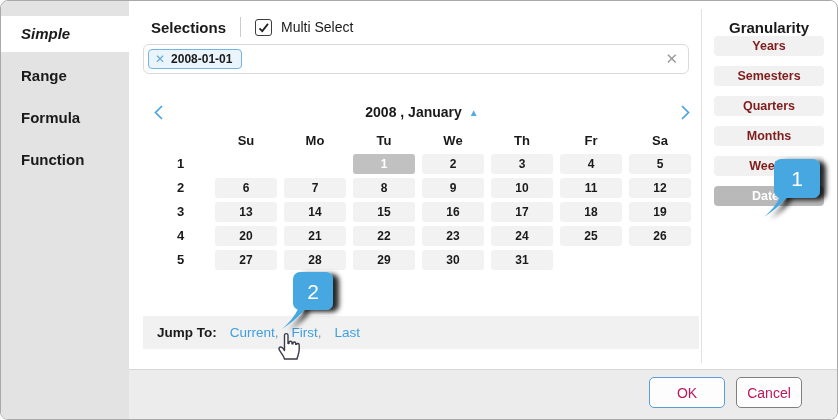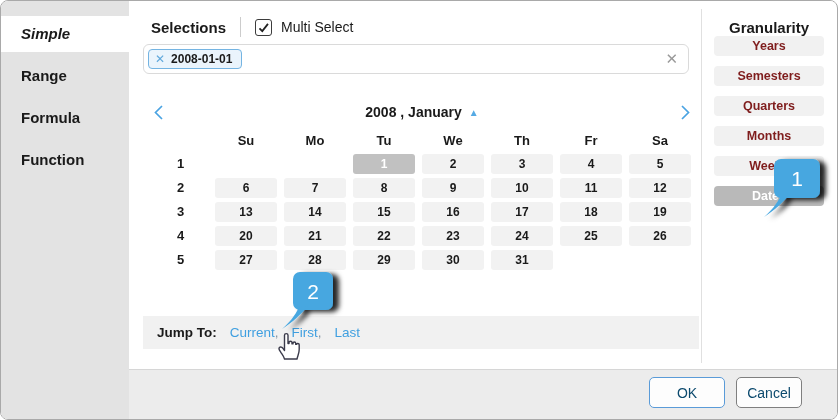--- a/index.html
+++ b/index.html
@@ -43,21 +43,21 @@
 
   
   .divider-v { position:absolute; left:700px; top:8px; bottom:56px; width:1px; background:#e0e0e0; }
   .gran { position:absolute; left:701px; right:1px; top:0; bottom:50px; background:#fff; display:flex; flex-direction:column; align-items:center; padding-top:18px; }
   .gran-title { font-weight:bold; font-size:15px; }
   .gbtn { width:110px; height:20px; border:none; border-radius:4px; background:#f1f1f1; font-family:"Liberation Sans", sans-serif; font-weight:bold; font-size:12.5px; color:#7f1d1d; margin-bottom:10px; cursor:pointer; }
   .gbtn.sel { background:#b9b9b9; color:#fff; }
 
   
   .footer { position:absolute; left:0; right:0; bottom:0; height:50px; background:#ececec; border-top:1px solid #d6d6d6; z-index:1; }
-  .fbtn { position:absolute; top:7px; height:31px; border-radius:5px; background:#fdfdfd; font-family:"Liberation Sans", sans-serif; font-size:14px; color:#0c4a6e; cursor:pointer; }
+  .fbtn { position:absolute; top:7px; height:31px; border-radius:5px; background:#fdfdfd; font-family:"Liberation Sans", sans-serif; font-size:14px; color:#be185d; cursor:pointer; }
   .fbtn.ok { right:112px; width:76px; border:1px solid #5a9bd8; }
   .fbtn.cancel { right:35px; width:66px; border:1px solid #7f7f7f;text-align:center; }
 
   
   .callout { position:absolute; z-index:10; pointer-events:none; }
   .hand { position:absolute; left:274px; top:330px; z-index:10; pointer-events:none; }
 </style>
 </head>
 <body>
 

